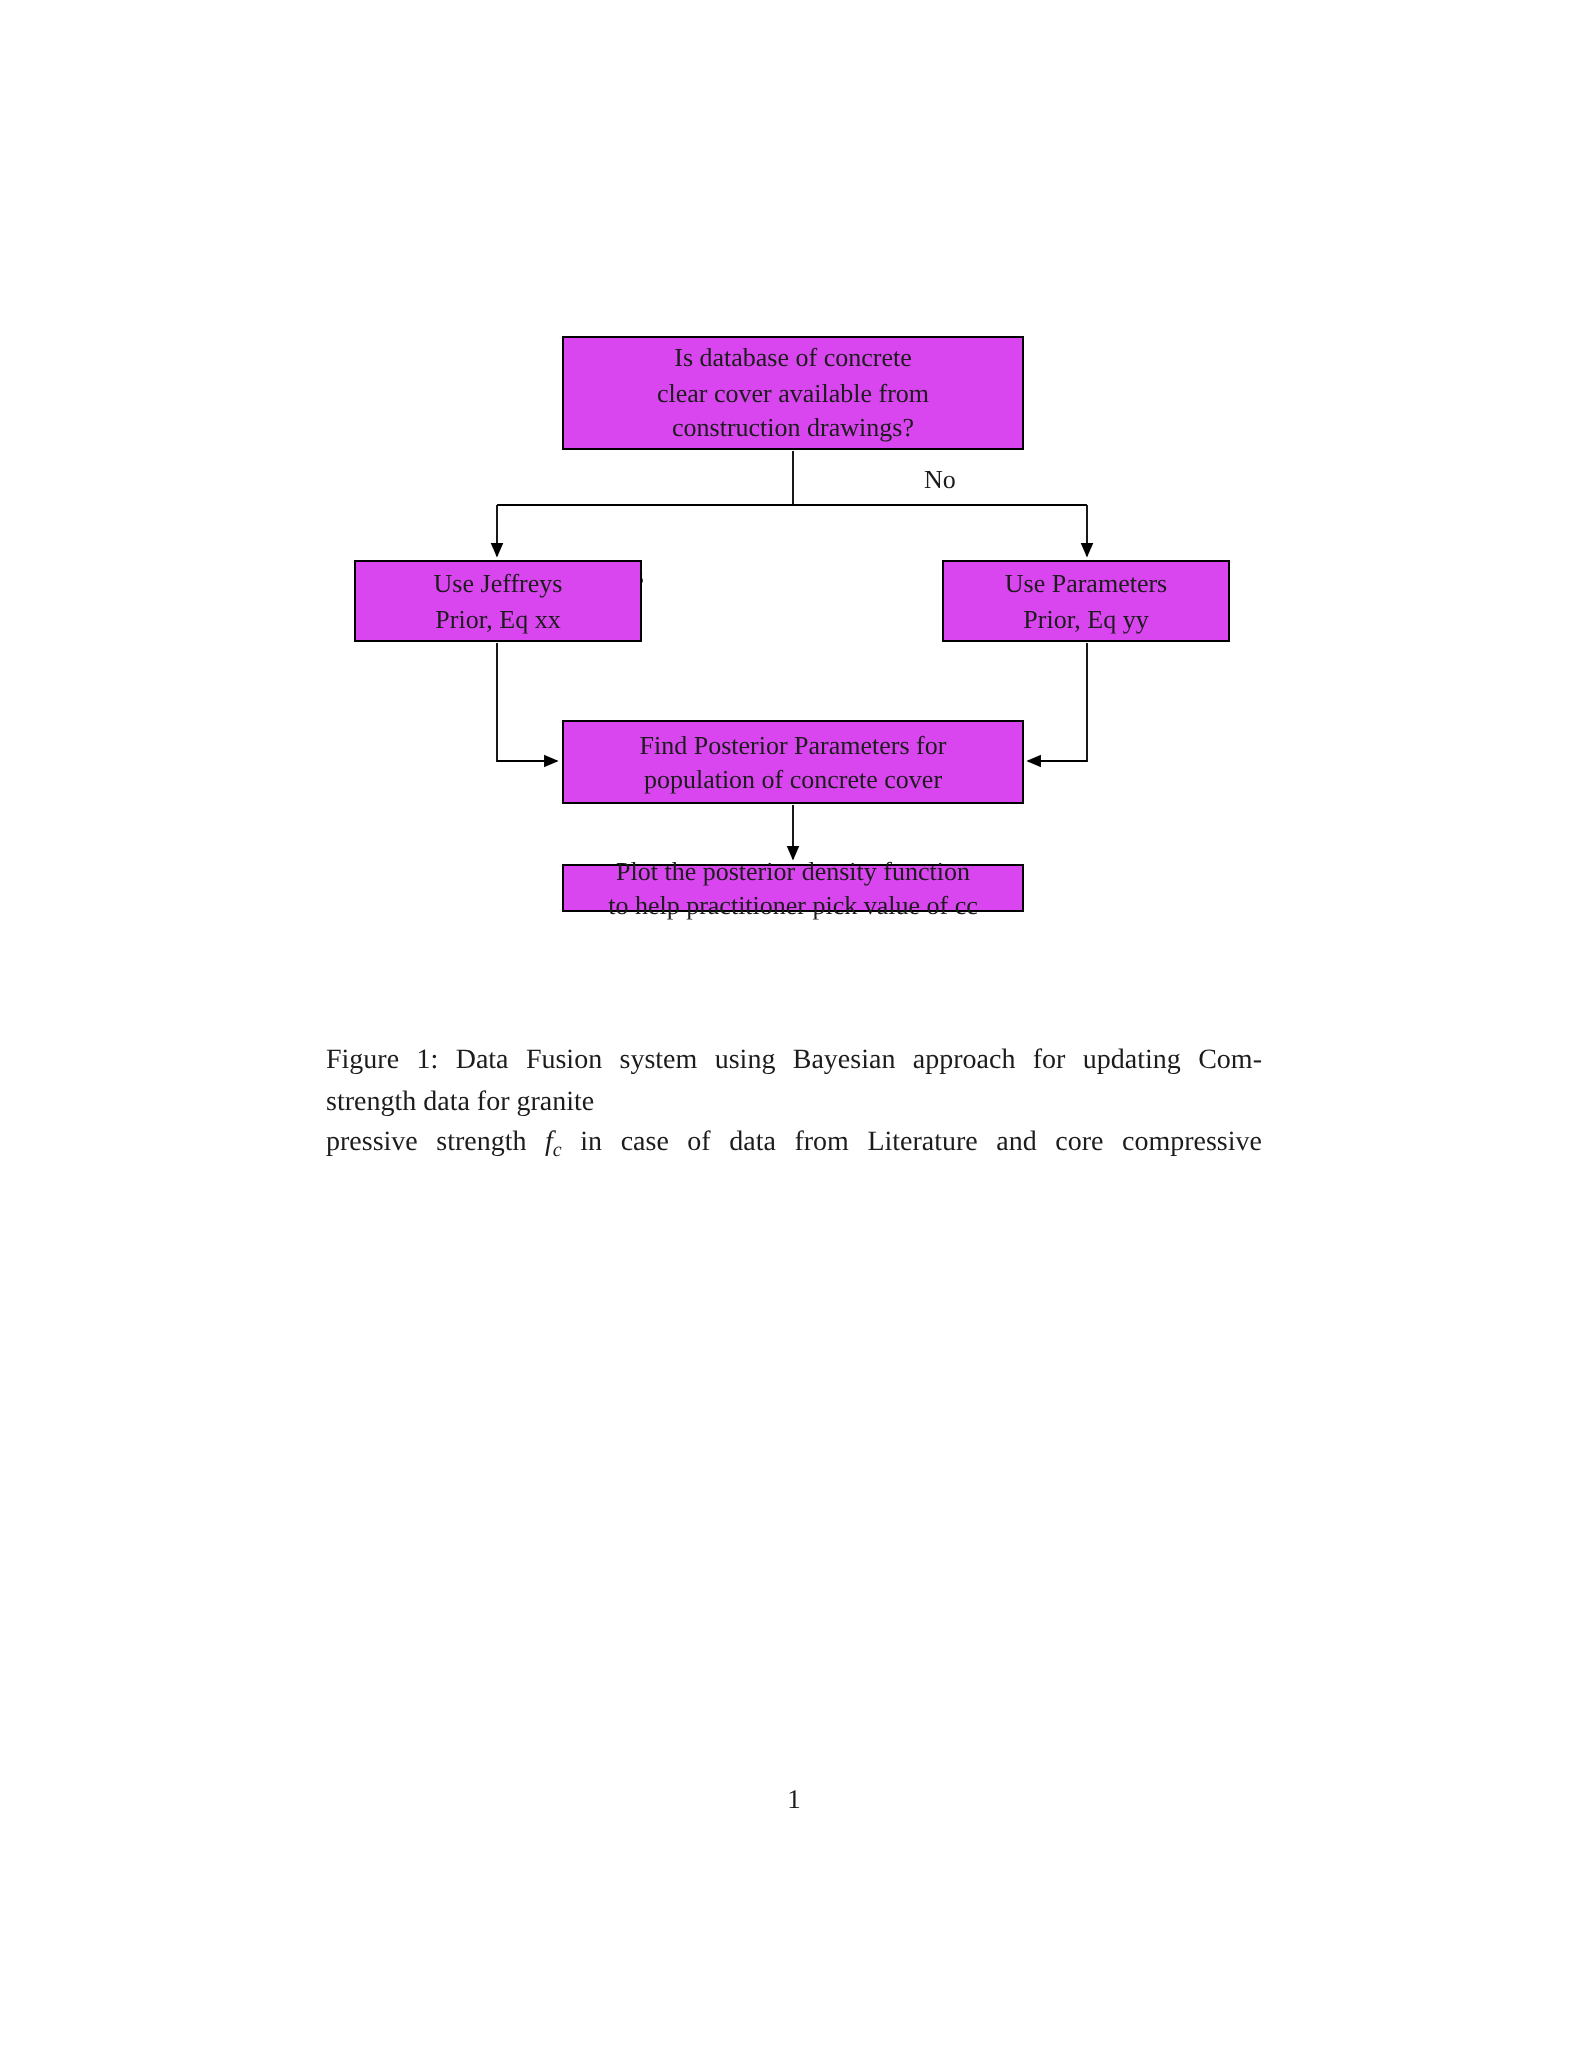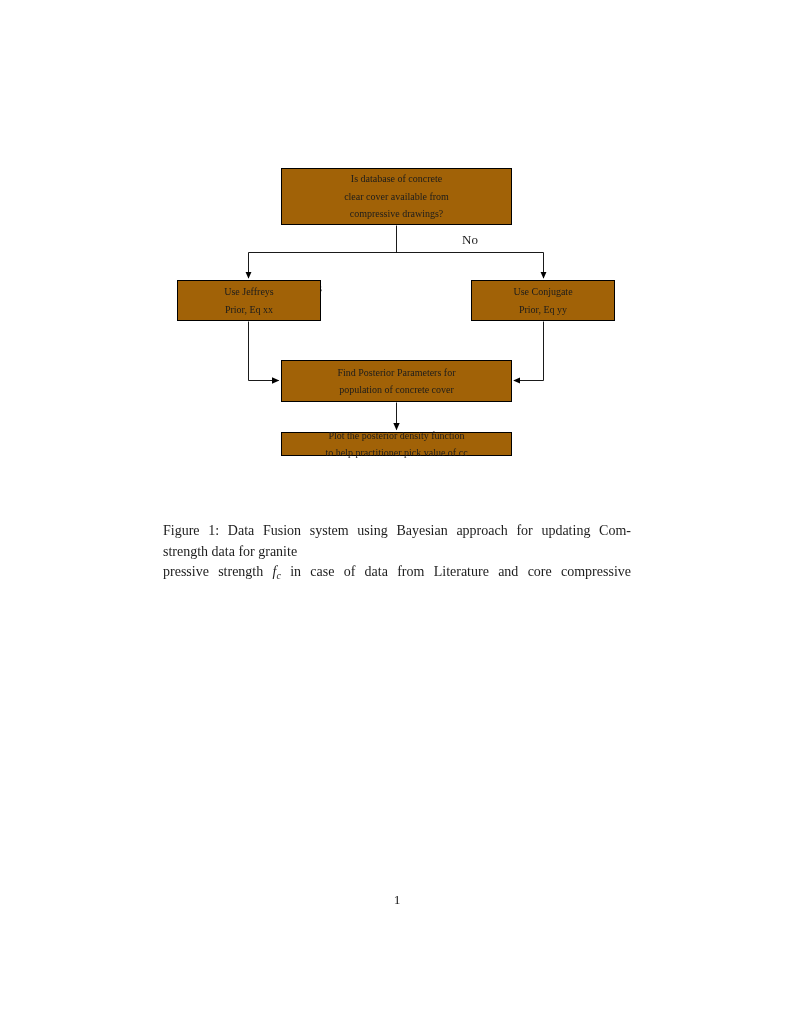--- a/index.html
+++ b/index.html
@@ -15,26 +15,26 @@
   .connectors {
     position: absolute;
     left: 0; top: 0;
     width: 794px; height: 1028px;
     pointer-events: none;
   }
   .node {
     position: absolute;
     box-sizing: border-box;
     border: 1px solid #000000;
-    background: #a16207;
+    background: #d946ef;
     display: flex;
     flex-direction: column;
     justify-content: center;
     text-align: center;
-    font-size: 10px;
+    font-size: 13px;
     line-height: 17.5px;
     white-space: nowrap;
   }
   .node-decision { left: 281px; top: 168px; width: 231px; height: 57px; }
   .node-jeffreys { left: 177px; top: 280px; width: 144px; height: 41px; }
   .node-conjugate { left: 471px; top: 280px; width: 144px; height: 41px; }
   .node-posterior { left: 281px; top: 360px; width: 231px; height: 42px; }
   .node-plot { left: 281px; top: 432px; width: 231px; height: 24px; }
   .edge-label {
     position: absolute;
@@ -86,33 +86,33 @@
     <path d="M248.5,252.5 V278" stroke="#000" stroke-width="0.9" fill="none" marker-end="url(#arrowhead)"></path>
     <path d="M543.5,252.5 V278" stroke="#000" stroke-width="0.9" fill="none" marker-end="url(#arrowhead)"></path>
     <path d="M248.5,321.5 V380.5 H278.5" stroke="#000" stroke-width="0.9" fill="none" marker-end="url(#arrowhead)"></path>
     <path d="M543.5,321.5 V380.5 H514" stroke="#000" stroke-width="0.9" fill="none" marker-end="url(#arrowhead)"></path>
     <path d="M396.5,402.5 V429.5" stroke="#000" stroke-width="0.9" fill="none" marker-end="url(#arrowhead)"></path>
   </svg>
 
   <div class="node node-decision">
     <span>Is database of concrete</span>
     <span>clear cover available from</span>
-    <span>compressive drawings?</span>
+    <span>construction drawings?</span>
   </div>
 
   <div class="edge-label edge-label-yes">Yes</div>
   <div class="edge-label edge-label-no">No</div>
 
   <div class="node node-jeffreys">
     <span>Use Jeffreys</span>
     <span>Prior, Eq xx</span>
   </div>
 
   <div class="node node-conjugate">
-    <span>Use Conjugate</span>
+    <span>Use Parameters</span>
     <span>Prior, Eq yy</span>
   </div>
 
   <div class="node node-posterior">
     <span>Find Posterior Parameters for</span>
     <span>population of concrete cover</span>
   </div>
 
   <div class="node node-plot">
     <span>Plot the posterior density function</span>

